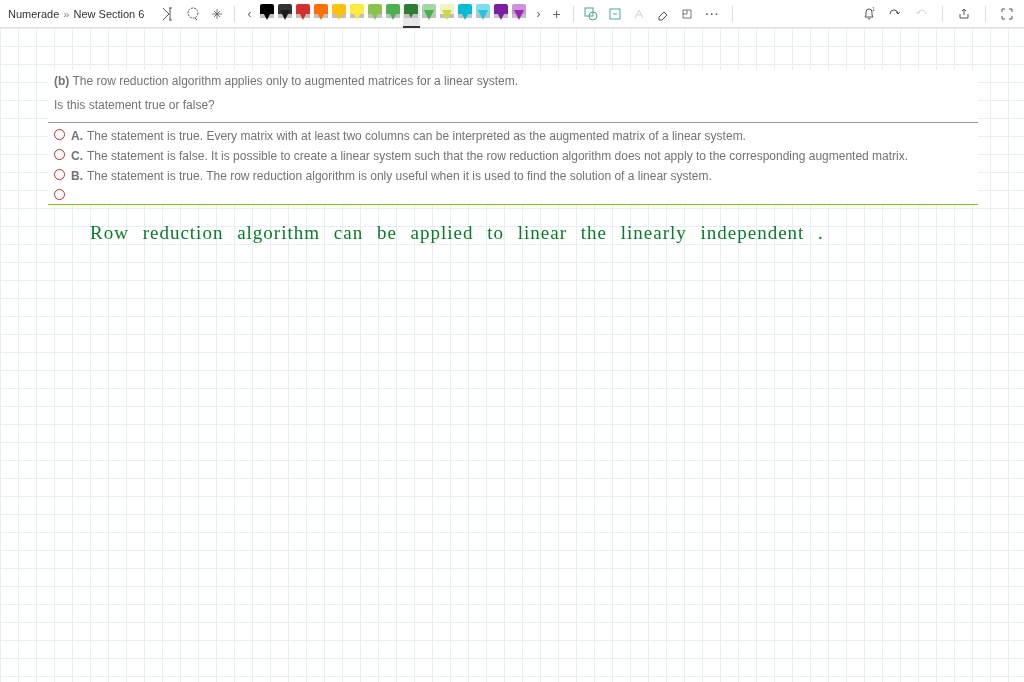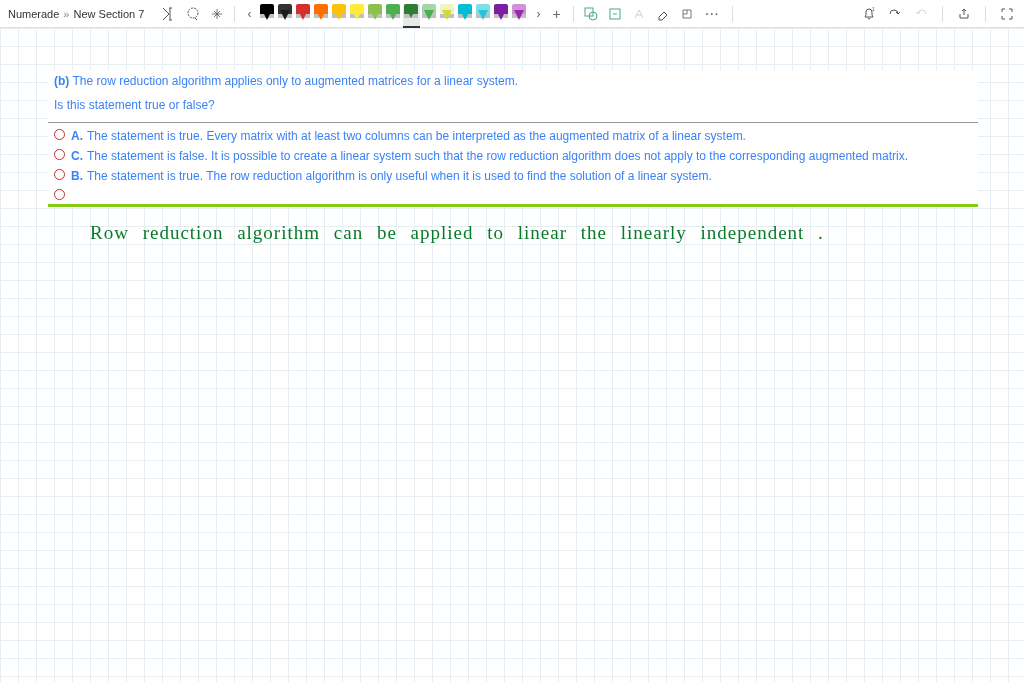--- a/index.html
+++ b/index.html
@@ -99,28 +99,28 @@
   overflow: hidden;
 }
 .question-box {
   position: absolute;
   top: 42px;
   left: 48px;
   width: 930px;
   background: #fff;
   font-family: Arial, sans-serif;
   font-size: 12px;
-  color: #3b82f6;
+  color: #737373;
   line-height: 1.5;
 }
 .question-stem { padding: 2px 6px 4px 6px; }
 .question-sub { padding: 2px 6px 8px 6px; }
 .options-box {
   border-top: 1px solid #999;
-  border-bottom: 3px solid #84cc16;
+  border-bottom: 1px solid #84cc16;
   padding: 3px 0;
 }
 .option-row {
   display: flex;
   align-items: flex-start;
   padding: 1px 6px;
   gap: 6px;
 }
 .radio {
   width: 11px; height: 11px;
@@ -143,21 +143,21 @@
 }
 .sq-icon { font-size: 12px; }
 </style>
 </head>
 <body>
 
 <div class="toolbar">
   <div class="breadcrumb">
     <span>Numerade</span>
     <span class="breadcrumb-sep">»</span>
-    <span>New Section 7</span>
+    <span>New Section 6</span>
   </div>
 
   <div class="tool-group">
     <span class="tool-icon">
       <svg width="16" height="16" viewBox="0 0 16 16">
           <path d="M2 2l6 6-6 6M8 2h3M8 14h3M9 2v12" stroke="#555" stroke-width="1" fill="none"></path>
         </svg>
     </span>
     <span class="tool-icon">
       <svg width="16" height="16" viewBox="0 0 16 16">

